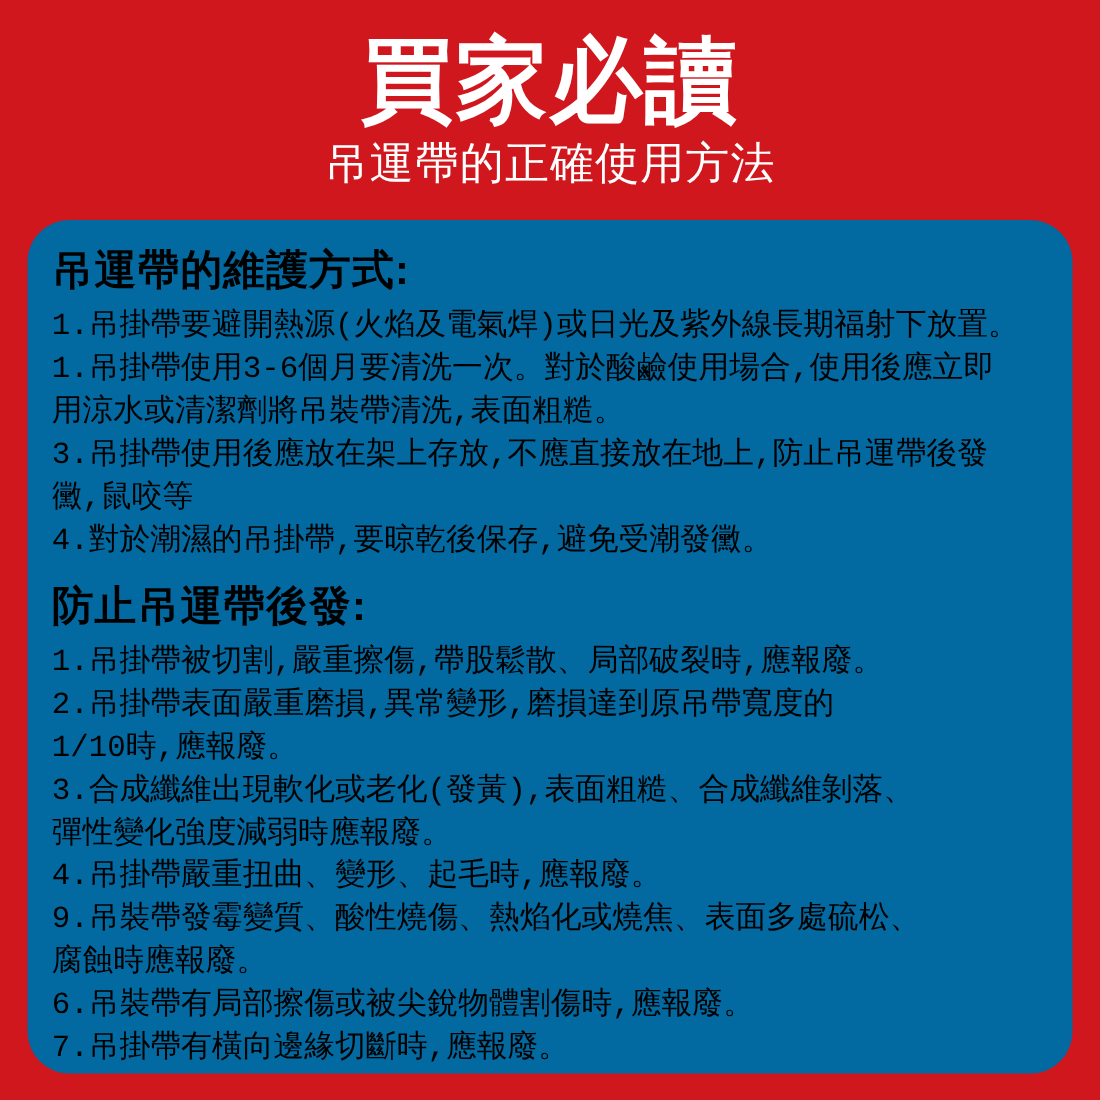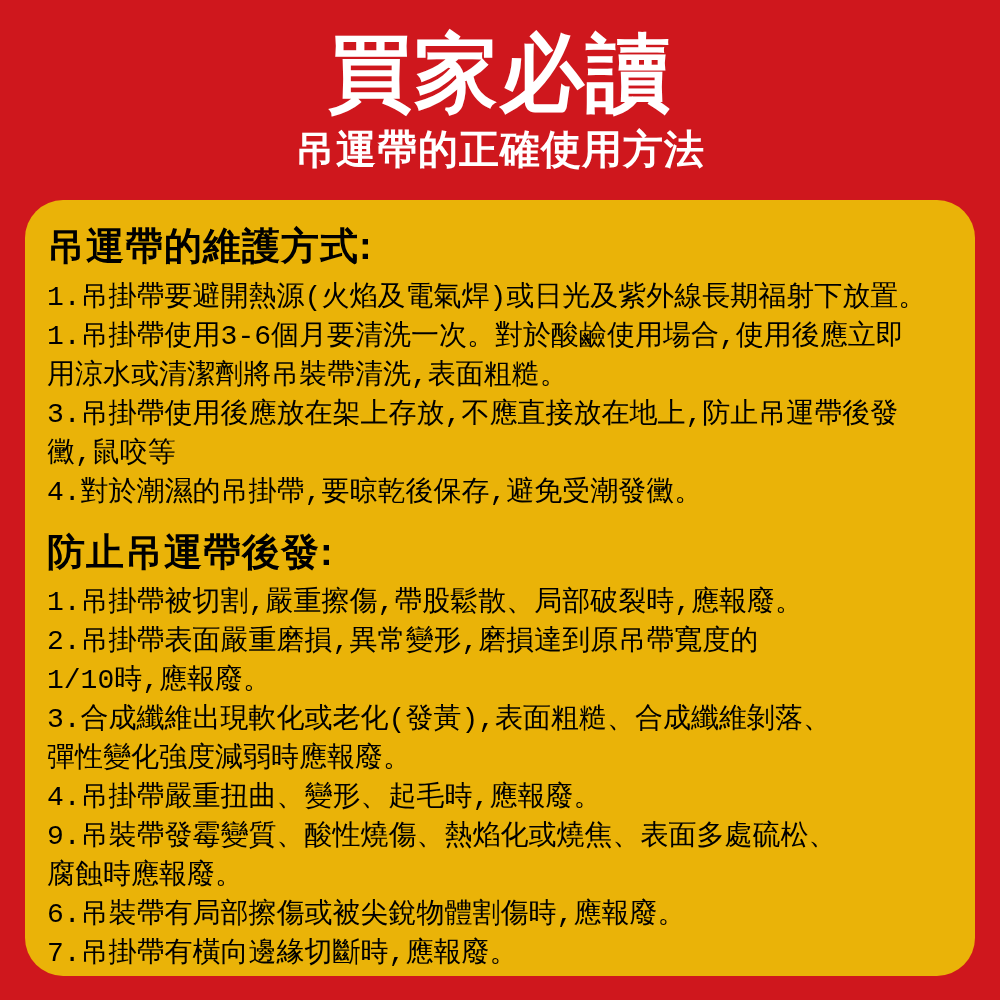--- a/index.html
+++ b/index.html
@@ -32,30 +32,30 @@
     margin-top: 25px;
     font-size: 84px;
     line-height: 96px;
     font-weight: 900;
     letter-spacing: 2px;
   }
   .subtitle {
     margin-top: 4px;
     font-size: 40px;
     line-height: 48px;
-    font-weight: 700;
+    font-weight: 400;
     letter-spacing: 1px;
   }
   .card {
     position: absolute;
     left: 25px;
     top: 200px;
     width: 950px;
     height: 776px;
-    background: #eab308;
+    background: #0369a1;
     border-radius: 38px;
     box-sizing: border-box;
     padding: 0 12px 0 22px;
     overflow: hidden;
     color: #000000;
   }
   .section-heading {
     font-size: 38px;
     line-height: 48px;
     font-weight: 800;

